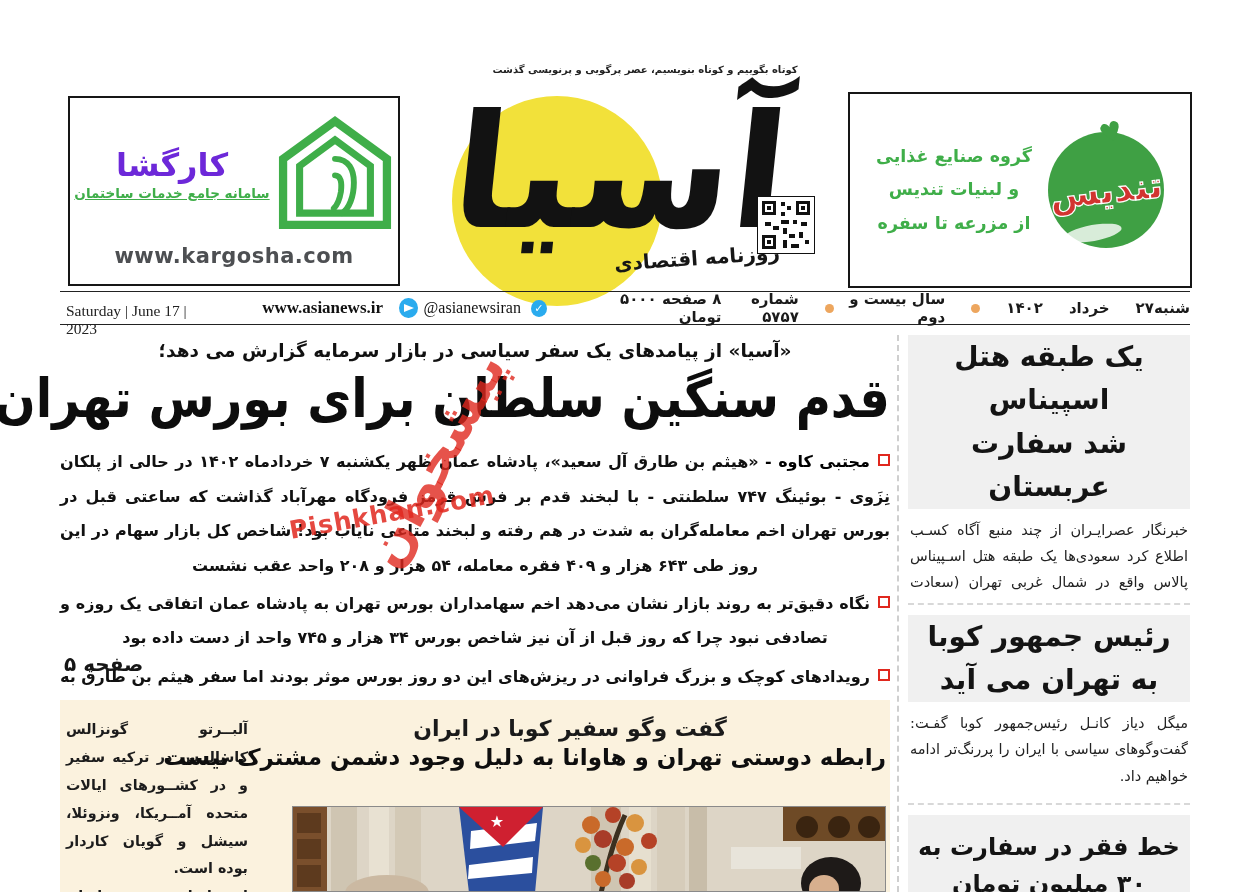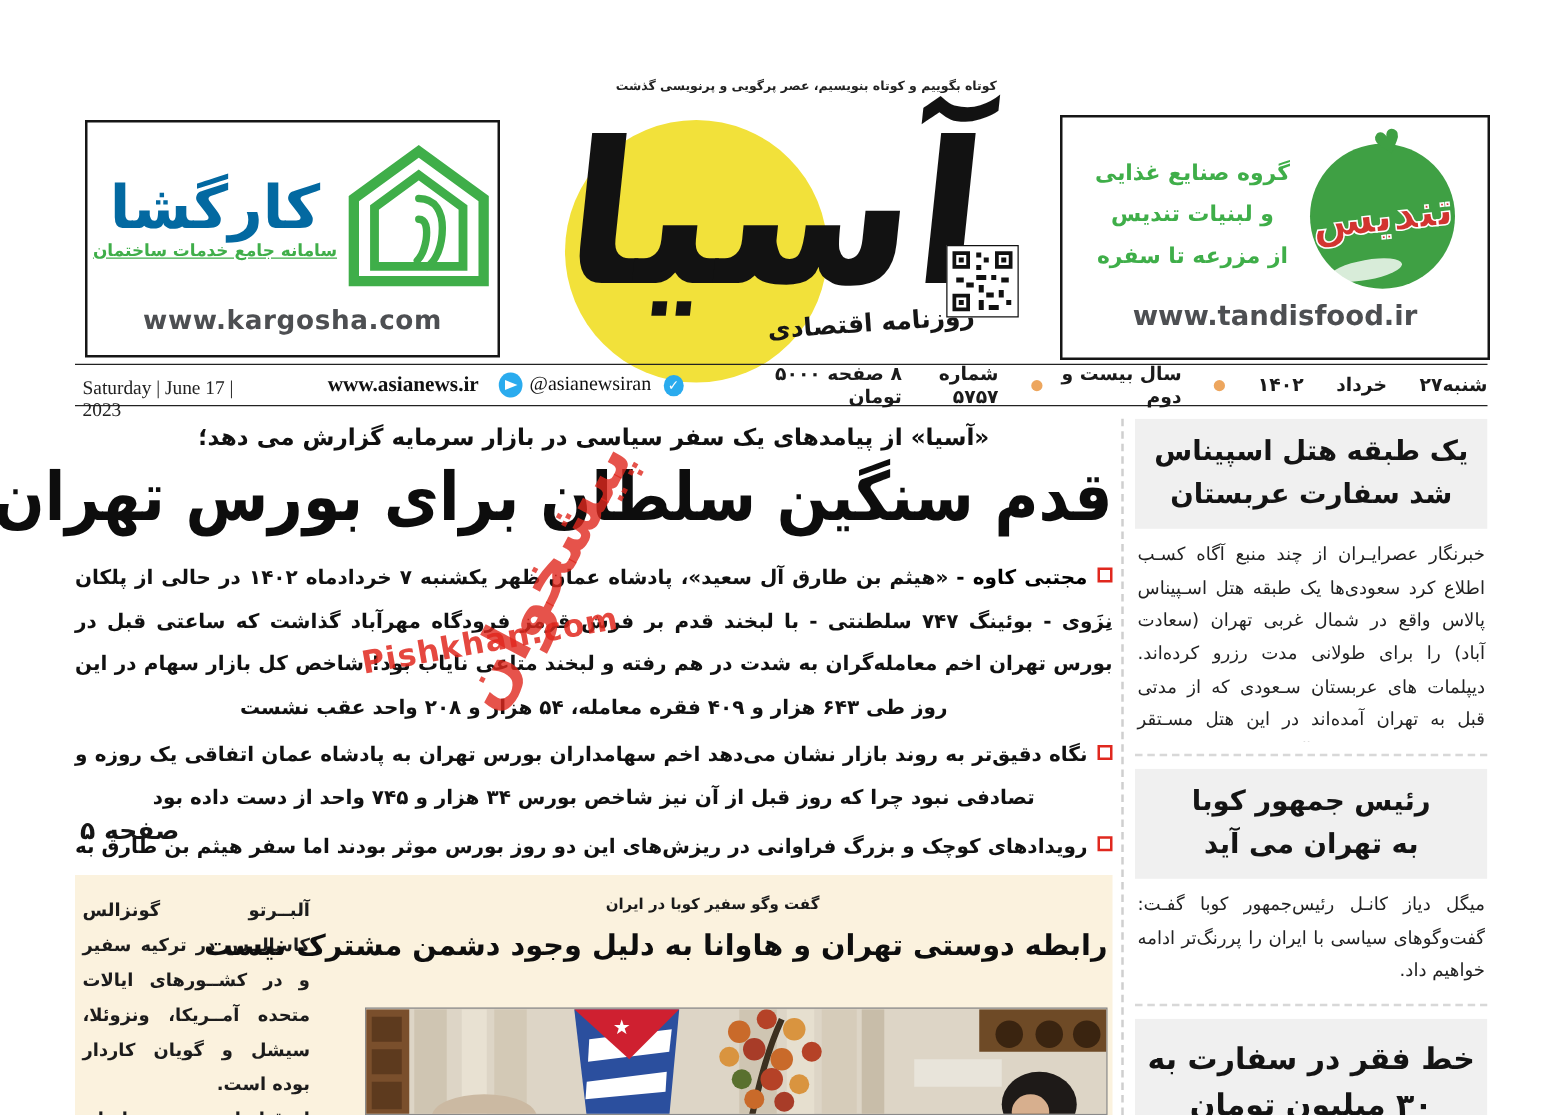--- a/index.html
+++ b/index.html
@@ -9,21 +9,21 @@
     font-family:"DejaVu Sans",sans-serif;
   }
   .abs{position:absolute;}
 
   
   .ad{border:2px solid #161616;background:#fff;display:flex;flex-direction:column;
       align-items:center;justify-content:center;box-sizing:border-box;}
   .left-ad{left:68px;top:96px;width:332px;height:190px;}
   .ka-row{display:flex;align-items:center;gap:6px;}
   .ka-text{text-align:center;}
-  .ka-name{font-size:48px;font-weight:bold;color:#0369a1;line-height:1.05;direction:rtl;}
+  .ka-name{font-size:32px;font-weight:bold;color:#6d28d9;line-height:1.05;direction:rtl;}
   .ka-tag{font-size:13.5px;font-weight:bold;color:#3fae49;direction:rtl;margin-top:2px;text-decoration:underline;}
   .ka-url{font-size:21px;font-weight:bold;color:#4d4f52;letter-spacing:.5px;margin-top:8px;}
 
   .right-ad{left:848px;top:92px;width:344px;height:196px;}
   .ta-row{display:flex;align-items:center;gap:16px;}
   .ta-lines{text-align:center;direction:rtl;font-size:17.5px;font-weight:bold;color:#3fae49;line-height:1.9;}
   .ta-logo{width:116px;height:116px;border-radius:50%;background:#3fa044;position:relative;flex:0 0 auto;}
   .ta-script{position:absolute;inset:0;display:flex;align-items:center;justify-content:center;
       color:#d23430;font-weight:bold;font-size:36px;transform:rotate(-6deg);
       -webkit-text-stroke:1.2px #ffffff;direction:rtl;}
@@ -78,33 +78,33 @@
   .wm-en{left:288px;top:498px;font-size:25px;font-weight:bold;color:rgba(224,40,30,.85);
       transform:rotate(-10deg);letter-spacing:1px;z-index:5;}
 
   
   .v-dash{left:897px;top:335px;height:557px;width:0;border-left:2px dashed #cfcfcf;}
   .sidebar{left:908px;top:335px;width:282px;height:557px;direction:rtl;overflow:hidden;}
   .sb-art{overflow:hidden;}
   .sb-art0{height:258px;}
   .sb-art1{height:178px;}
   .sb-art2{height:100px;}
-  .sb-title{background:#f0f0f0;text-align:center;font-size:22px;font-weight:bold;line-height:1.55;
-      padding:10px 6px;color:#141414;}
+  .sb-title{background:#f0f0f0;text-align:center;font-size:28px;font-weight:bold;line-height:1.55;
+      padding:0 6px;color:#141414;}
   .sb-title.big{font-size:24px;padding:14px 6px;}
   .sb-body{font-size:14.5px;line-height:1.82;text-align:justify;padding:8px 2px 0;color:#222;}
   .sb-body p{margin:0 0 2px;}
   .sb-sep{border-top:2px dashed #d8d8d8;margin:10px 0;}
 
   
   .bottom{left:60px;top:700px;width:830px;height:192px;background:#fbf2de;overflow:hidden;direction:rtl;}
   .bt-col{position:absolute;left:6px;top:16px;width:182px;font-size:14.3px;font-weight:bold;
       line-height:1.95;text-align:justify;color:#1c1c1c;}
   .bt-col p{margin:0;}
-  .bt-kicker{position:absolute;left:190px;right:0;top:16px;text-align:center;font-size:12px;
+  .bt-kicker{position:absolute;left:190px;right:0;top:16px;text-align:center;font-size:22px;
       font-weight:bold;color:#1a1a1a;}
   .bt-headline{position:absolute;left:190px;right:4px;top:44px;text-align:center;font-size:23px;
       font-weight:bold;white-space:nowrap;color:#0e0e0e;}
   .bt-photo{position:absolute;left:232px;top:106px;width:594px;height:86px;border:1px solid #8a8a8a;
       background:#ddd5c6;box-sizing:border-box;overflow:hidden;}
 </style>
 </head>
 <body>
 
 <div class="abs ad left-ad">
@@ -164,21 +164,20 @@
       <div>گروه صنایع غذایی</div>
       <div>و لبنیات تندیس</div>
       <div>از مزرعه تا سفره</div>
     </div>
     <div class="ta-logo">
       <span class="ta-heart">♥</span>
       <span class="ta-splash"></span>
       <span class="ta-script">تندیس</span>
     </div>
   </div>
-  <div class="ta-url">www.tandisfood.ir</div>
 </div>
 
 <div class="abs dateline">
   <span class="dl-en">Saturday | June 17 | 2023</span>
   <span class="dl-site">www.asianews.ir</span>
   <span class="tg-icon"></span>
   <span class="dl-handle">@asianewsiran</span>
   <span class="vf-icon">✓</span>
   <span class="dl-fa">
     <span>شنبه</span>

